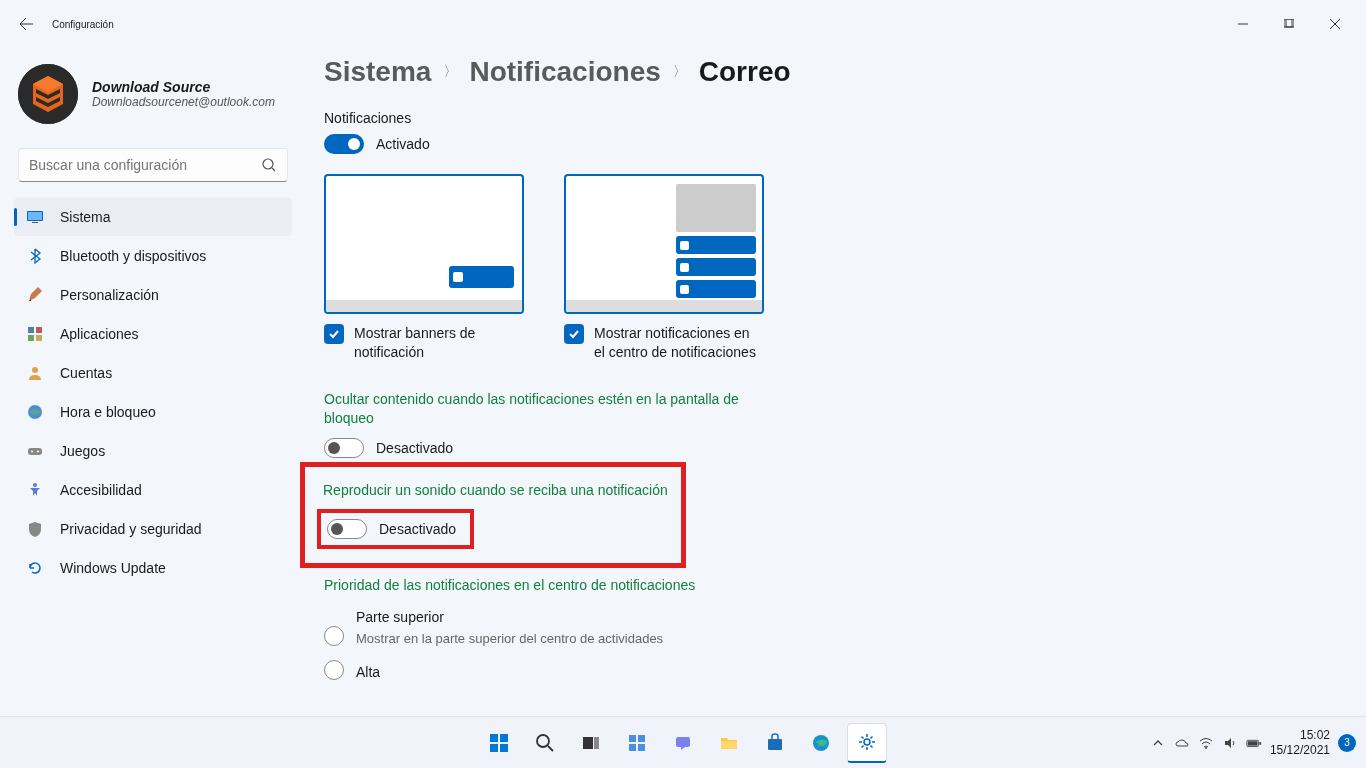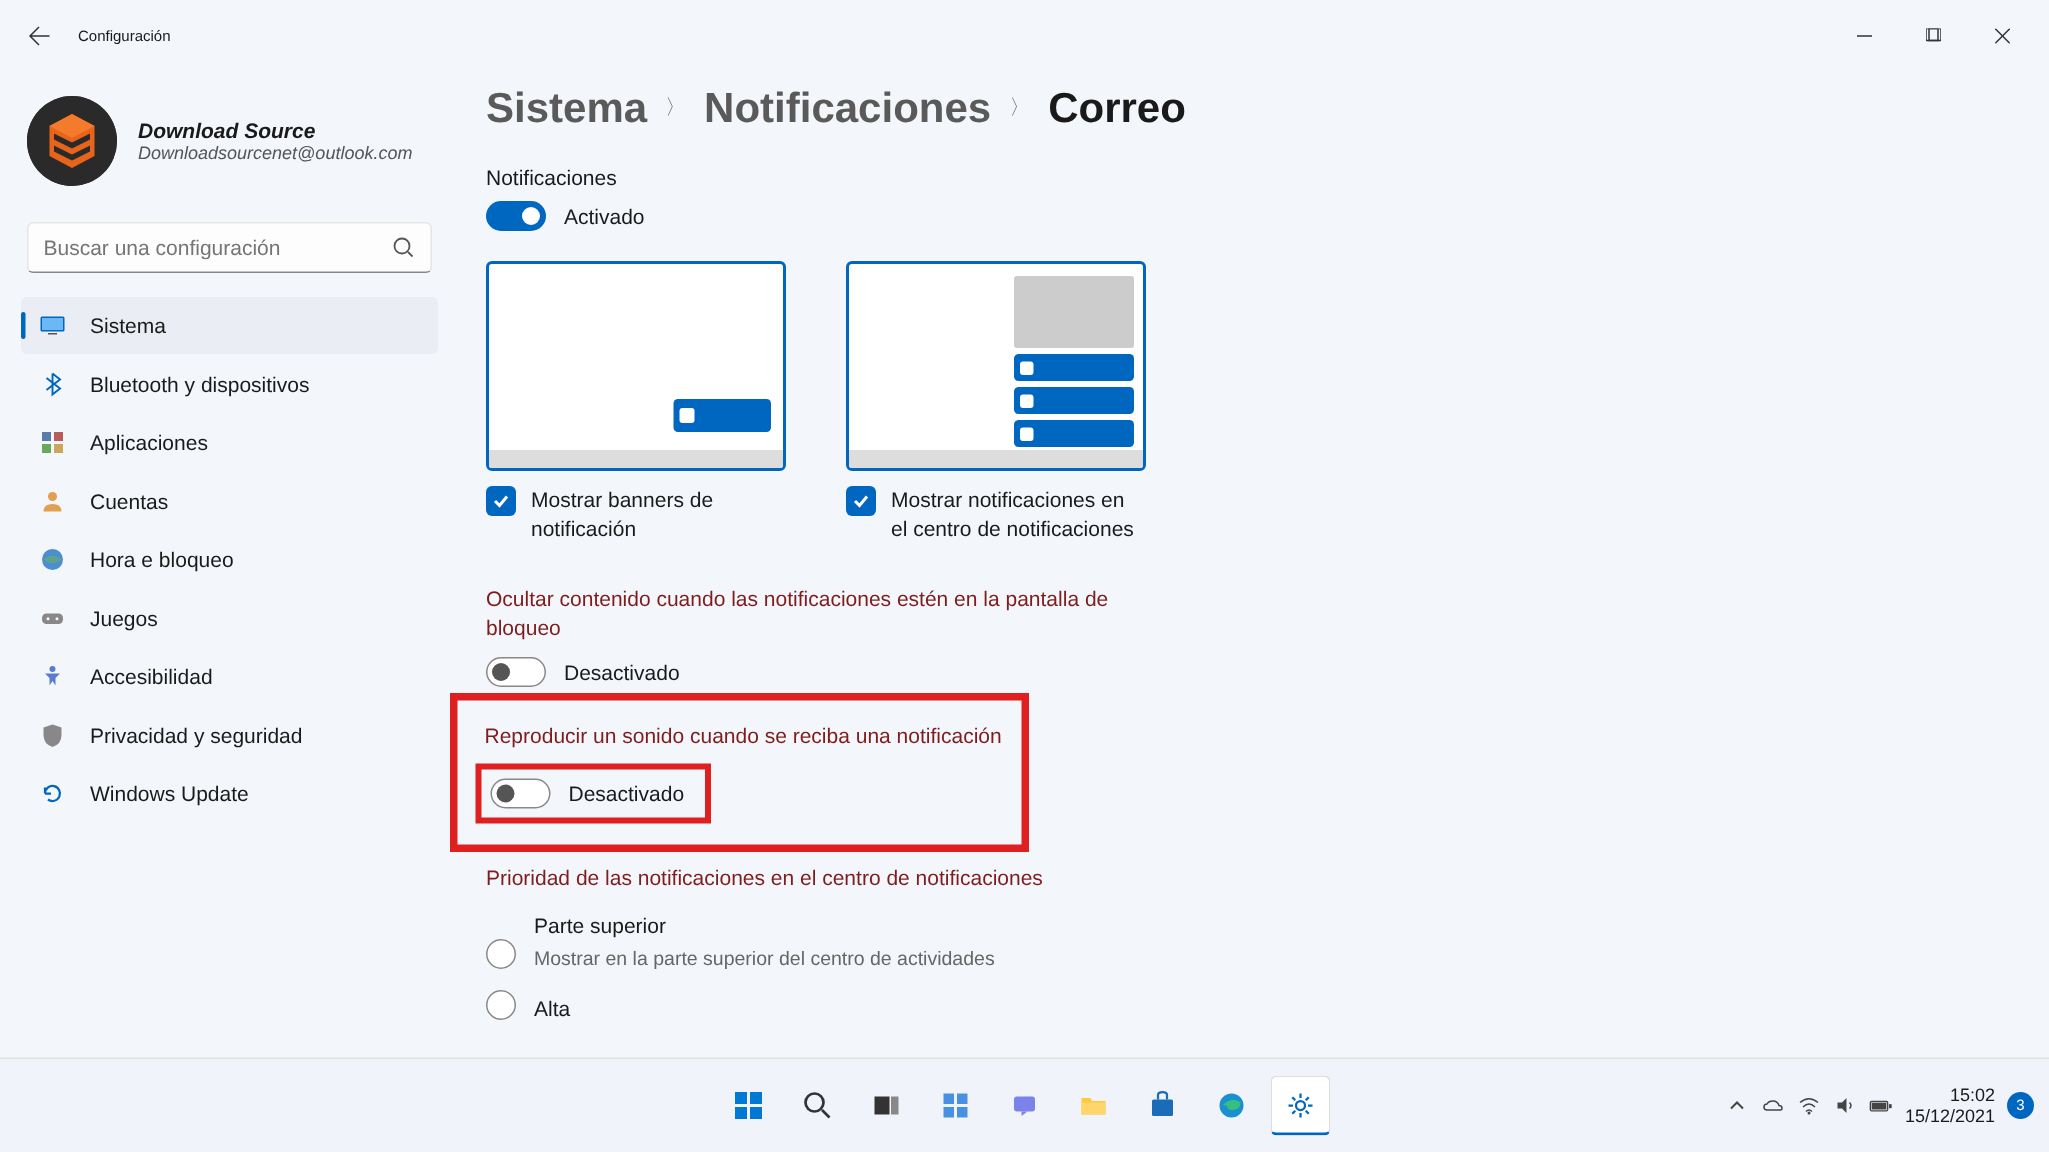--- a/index.html
+++ b/index.html
@@ -59,34 +59,34 @@
     .ac-panel { position: absolute; right: 6px; top: 8px; width: 80px; height: 120px; display: flex; flex-direction: column; gap: 4px; }
     .ac-header { height: 48px; background: #ccc; border-radius: 2px; }
     .ac-item { height: 18px; background: #0067c0; border-radius: 3px; display: flex; align-items: center; padding: 0 4px; gap: 3px; }
     .ac-item .sq { width: 9px; height: 9px; background: #fff; border-radius: 2px; }
     .ac-item .ln { flex: 1; height: 3px; background: #fff; border-radius: 1px; }
     .checkbox-row { display: flex; align-items: flex-start; gap: 10px; }
     .checkbox { width: 20px; height: 20px; background: #0067c0; border-radius: 4px; display: flex; align-items: center; justify-content: center; flex-shrink: 0; }
     .checkbox svg { width: 12px; height: 12px; }
     .checkbox-label { font-size: 14px; color: #1a1a1a; line-height: 1.35; }
     
-    .text-block { font-size: 14px; color: #7f1d1d; margin-bottom: 10px; line-height: 1.35; max-width: 430px; }
+    .text-block { font-size: 14px; color: #15803d; margin-bottom: 10px; line-height: 1.35; max-width: 430px; }
     
     .highlight-box { border: 5px solid #e02020; padding: 6px 8px 14px 18px; margin: 0 0 0 -24px; width: 386px; }
     .highlight-box .text-block { margin-top: 8px; margin-bottom: 10px; }
     .inner-highlight { border: 4px solid #e02020; padding: 6px 6px 6px 0; display: inline-flex; align-items: center; margin-left: -6px; }
     
     .priority-section { margin-top: 8px; }
     .radio-row { display: flex; align-items: flex-end; gap: 12px; margin: 14px 0; }
     .radio { width: 20px; height: 20px; border: 1px solid #888; border-radius: 50%; flex-shrink: 0; background: #fff; }
     .radio-label { font-size: 14px; color: #1a1a1a; }
     .radio-sublabel { font-size: 13px; color: #666; margin-top: 6px; }
     
     
-    .taskbar { position: absolute; bottom: 0; left: 0; right: 0; height: 63px; background: #f0f4fa; border-top: 1px solid #e0e0e0; display: flex; align-items: center; }
+    .taskbar { position: absolute; bottom: 0; left: 0; right: 0; height: 52px; background: #f0f4fa; border-top: 1px solid #e0e0e0; display: flex; align-items: center; }
     .taskbar-center { position: absolute; left: 50%; transform: translateX(-50%); display: flex; gap: 6px; }
     .tb-icon { width: 40px; height: 40px; display: flex; align-items: center; justify-content: center; border-radius: 4px; }
     .tb-icon.active { background: #fff; border: 1px solid #ddd; border-bottom: 2px solid #0067c0; }
     .taskbar-right { position: absolute; right: 10px; display: flex; align-items: center; gap: 8px; }
     .tray-icons { display: flex; gap: 8px; align-items: center; }
     .tray-icon { width: 16px; height: 16px; display: flex; align-items: center; justify-content: center; color: #444; }
     .clock { text-align: right; font-size: 12px; color: #1a1a1a; line-height: 1.2; }
     .notif-badge { width: 18px; height: 18px; background: #0067c0; border-radius: 50%; color: #fff; font-size: 10px; display: flex; align-items: center; justify-content: center; }
   </style>
 </head>
@@ -156,20 +156,29 @@
           </span>
         <span class="nav-label">Sistema</span>
       </div>
       <div class="nav-item">
         <span class="nav-icon">
             <svg width="18" height="18" viewBox="0 0 18 18">
               <path d="M9 2 L9 16 L14 12 L5 5 M9 2 L14 6 L5 13" stroke="#0067c0" stroke-width="1.3" fill="none"></path>
             </svg>
           </span>
         <span class="nav-label">Bluetooth y dispositivos</span>
+      </div>
+      <div class="nav-item">
+        <span class="nav-icon">
+            <svg width="18" height="18" viewBox="0 0 18 18">
+              <path d="M3 15 L5 8 L12 1 L16 5 L9 12 Z" fill="#c87a4a"></path>
+              <path d="M3 15 L5 13 L5 15 Z" fill="#333"></path>
+            </svg>
+          </span>
+        <span class="nav-label">Personalización</span>
       </div>
       <div class="nav-item">
         <span class="nav-icon">
             <svg width="18" height="18" viewBox="0 0 18 18">
               <rect x="2" y="2" width="6" height="6" fill="#5b7ba8"></rect>
               <rect x="10" y="2" width="6" height="6" fill="#b85b5b"></rect>
               <rect x="2" y="10" width="6" height="6" fill="#6aa85b"></rect>
               <rect x="10" y="10" width="6" height="6" fill="#c9a85b"></rect>
             </svg>
           </span>

